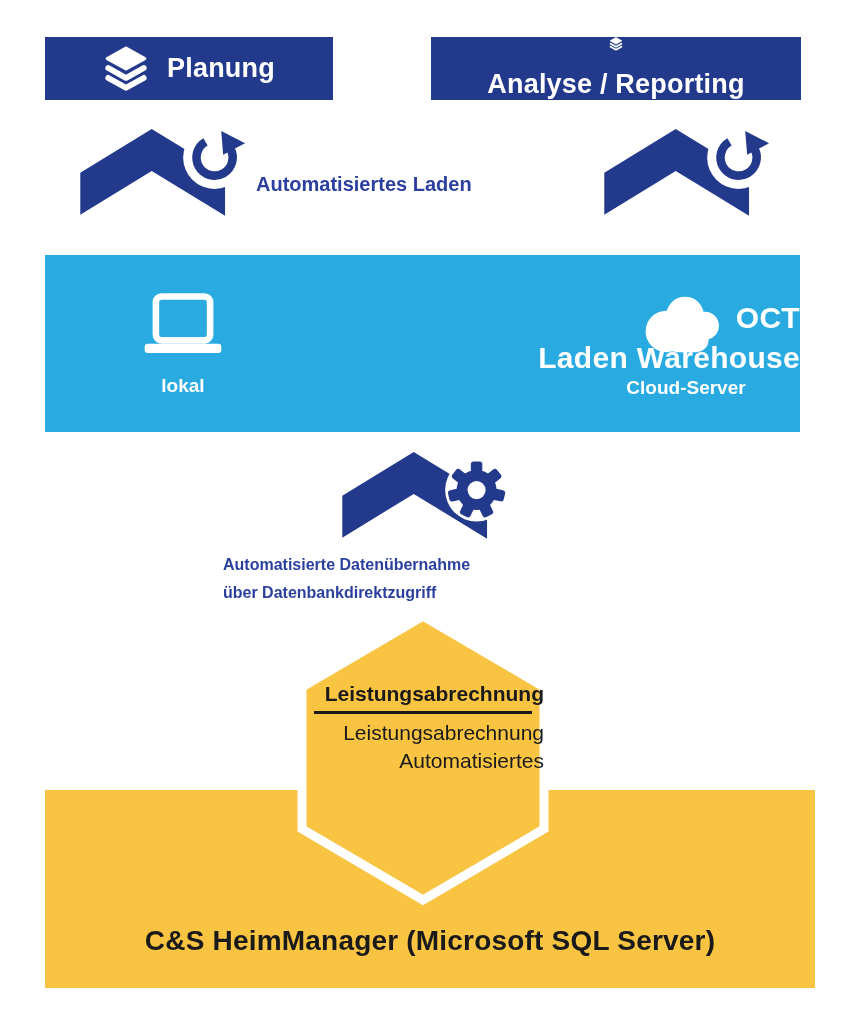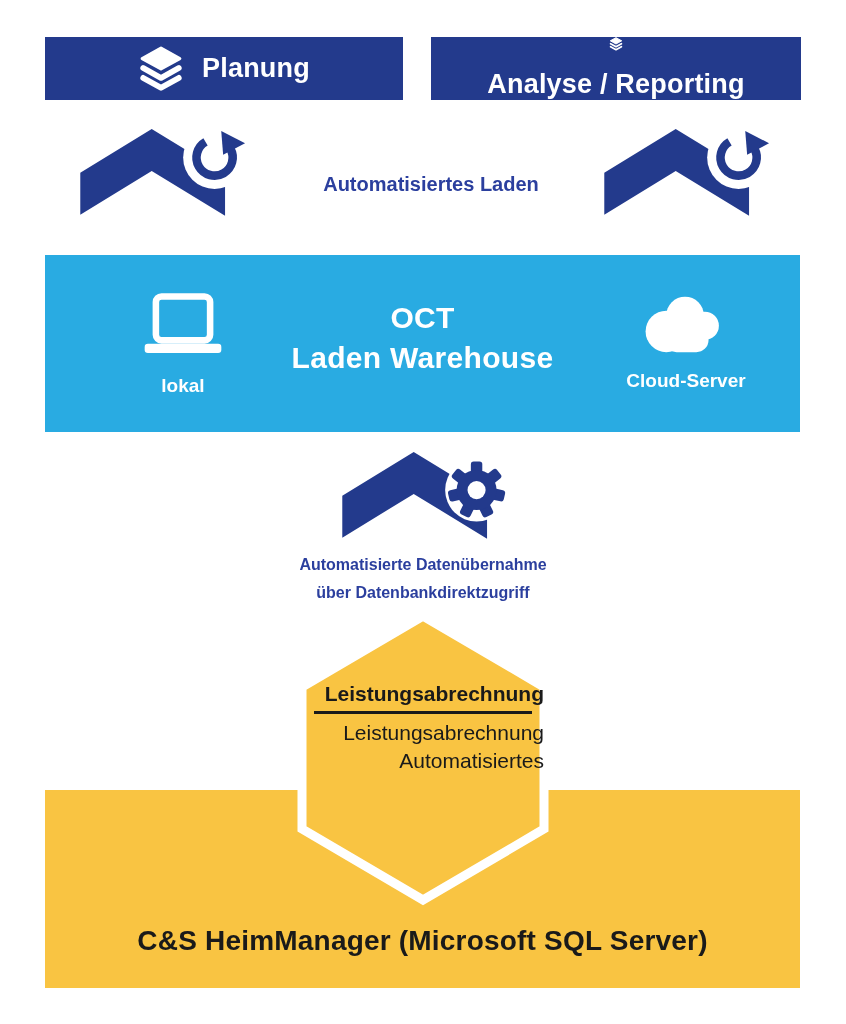--- a/index.html
+++ b/index.html
@@ -13,44 +13,44 @@
   #canvas{
     position:relative;width:846px;height:1024px;background:#ffffff;
     font-family:"Liberation Sans",sans-serif;overflow:hidden;
   }
   .abs{position:absolute;}
   .topbox{
     background:var(--blue);display:flex;align-items:center;justify-content:center;
     gap:18px;color:#ffffff;font-weight:bold;font-size:27px;letter-spacing:.2px;
   }
   .blue-caption{
-    color:var(--text-blue);font-weight:bold;text-align:center;
+    color:var(--text-blue);font-weight:bold;text-align:left;
   }
   .band-cyan{background:var(--cyan);}
   .band-yellow{background:var(--yellow);}
   .wh-col{display:flex;flex-direction:column;align-items:center;gap:20px;}
   .wh-label{color:#ffffff;font-weight:bold;font-size:19px;}
   .wh-title{
-    color:#ffffff;font-weight:bold;font-size:30px;line-height:40px;text-align:center;letter-spacing:.3px;
+    color:#ffffff;font-weight:bold;font-size:30px;line-height:40px;text-align:right;letter-spacing:.3px;
   }
   .hex-text{
     width:242px;text-align:right;color:var(--ink);font-size:21px;line-height:28px;
   }
   .hex-heading{font-weight:bold;}
   .hex-divider{height:0;border-bottom:3px solid var(--ink);width:218px;margin:3px auto 5px auto;}
   .source-label{
     color:var(--ink);font-weight:bold;font-size:28px;text-align:center;letter-spacing:.2px;
   }
 </style>
 </head>
 <body>
 
 <div id="canvas">
 
-  <div class="abs topbox" style="left:45px;top:37px;width:358px;height:63px;">
+  <div class="abs topbox" style="left:45px;top:37px;width:288px;height:63px;">
     <svg width="46" height="46" viewBox="0 0 44 44">
       <path d="M22 2 L40 12 L22 22 L4 12 Z" fill="#fff" stroke="#fff" stroke-width="3" stroke-linejoin="round"></path>
       <polyline points="5,21 22,30.5 39,21" fill="none" stroke="#fff" stroke-width="5.5" stroke-linecap="round" stroke-linejoin="round"></polyline>
       <polyline points="5,30.5 22,40 39,30.5" fill="none" stroke="#fff" stroke-width="5.5" stroke-linecap="round" stroke-linejoin="round"></polyline>
     </svg>
     <span>Planung</span>
   </div>
 
   <div class="abs topbox" style="left:431px;top:37px;width:370px;height:63px;flex-direction:column;">
     <svg width="46" height="46" viewBox="0 0 44 44">
@@ -85,21 +85,21 @@
         <rect x="5" y="54" width="82" height="10" rx="3.5" fill="#fff"></rect>
       </svg>
       <div class="wh-label">lokal</div>
     </div>
 
     <div class="abs wh-title" style="left:0;right:0;top:43px;">
       <div>OCT</div>
       <div>Laden Warehouse</div>
     </div>
 
-    <div class="abs wh-col" style="left:556px;top:36px;width:170px;gap:15px;text-align:right;">
+    <div class="abs wh-col" style="left:556px;top:36px;width:170px;gap:22px;text-align:right;">
       <svg width="94" height="64" viewBox="0 0 100 66">
         <circle cx="29" cy="42" r="22" fill="#fff"></circle>
         <circle cx="49" cy="25" r="20" fill="#fff"></circle>
         <circle cx="70" cy="36" r="15" fill="#fff"></circle>
         <rect x="27" y="38" width="47" height="26" rx="13" fill="#fff"></rect>
       </svg>
       <div class="wh-label">Cloud-Server</div>
     </div>
   </div>
 
@@ -119,21 +119,21 @@
       <circle cx="0" cy="0" r="21" fill="var(--blue)"></circle>
       <circle cx="0" cy="0" r="9.5" fill="#ffffff"></circle>
     </g>
   </svg>
 
   <div class="abs blue-caption" style="left:223px;top:551px;width:400px;font-size:16px;line-height:28px;">
     <div>Automatisierte Datenübernahme</div>
     <div>über Datenbankdirektzugriff</div>
   </div>
 
-  <div class="abs band-yellow" style="left:45px;top:790px;width:755px;height:198px;">
+  <div class="abs band-yellow" style="left:45px;top:790px;width:755px;height:198px;padding-left:15px;">
     <div class="abs source-label" style="left:0;right:0;top:135px;">C&amp;S HeimManager (Microsoft SQL Server)</div>
   </div>
 
   <svg class="abs" style="left:296px;top:610px;" width="254" height="296" viewBox="0 0 254 296">
     <polygon points="127,6 248,77 248,219 127,290 6,219 6,77" fill="var(--yellow)" stroke="#ffffff" stroke-width="9" stroke-linejoin="miter"></polygon>
   </svg>
 
   <div class="abs hex-text" style="left:302px;top:680px;">
     <div class="hex-heading">Leistungsabrechnung</div>
     <div class="hex-divider"></div>

